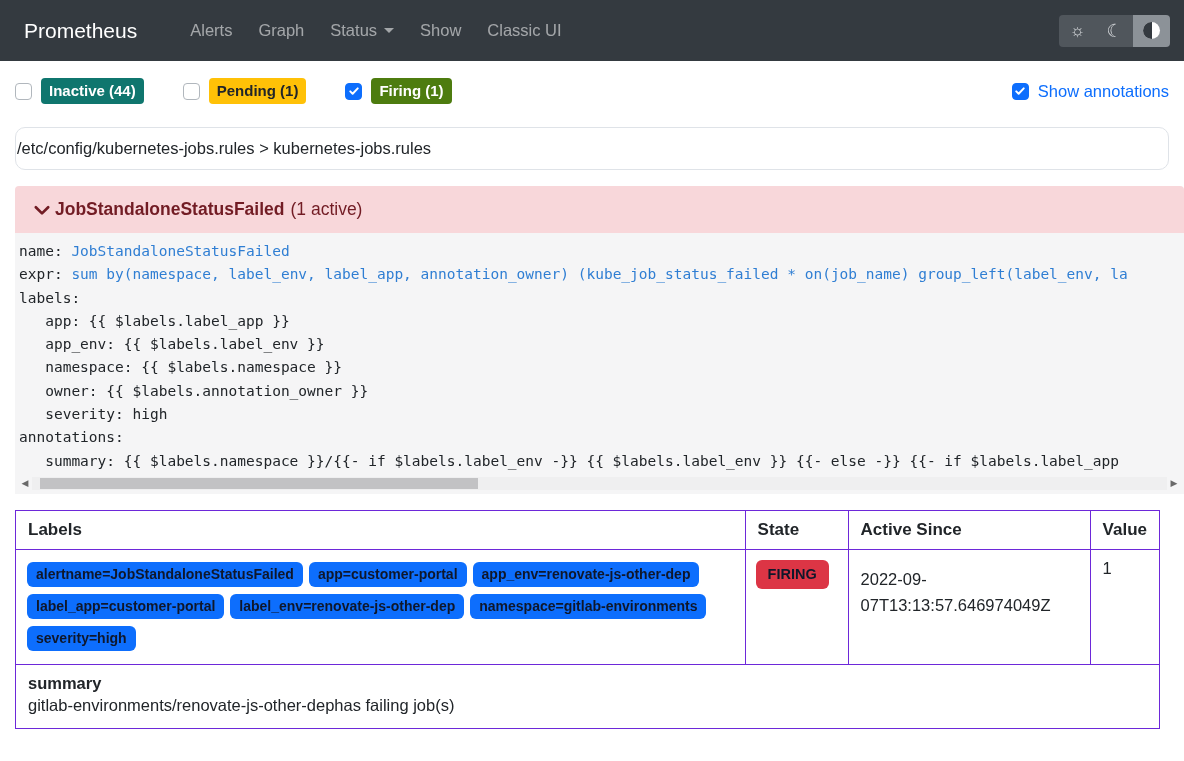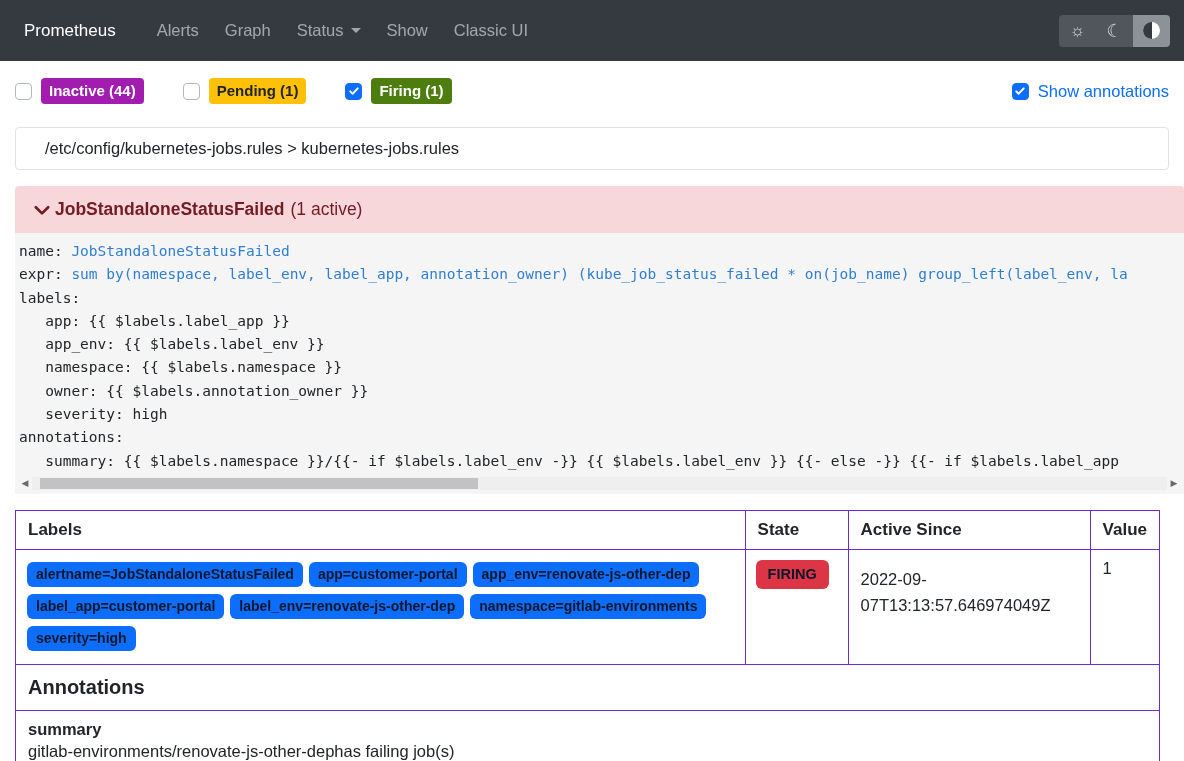--- a/index.html
+++ b/index.html
@@ -7,21 +7,21 @@
   body {
     font-family: "Liberation Sans", "DejaVu Sans", sans-serif;
     background:#fff; color:#212529; font-size:16px;
   }
 
   
   .navbar {
     height:61px; background:#343a40; display:flex; align-items:center;
     padding:0 14px 0 24px;
   }
-  .brand { color:#fff; font-size:17px; margin-right:28px; text-decoration:none; }
+  .brand { color:#fff; font-size:21px; margin-right:40px; text-decoration:none; }
   .nav-link {
     color:rgba(255,255,255,.55); font-size:16.5px; text-decoration:none;
     padding:8px 13px; display:inline-flex; align-items:center;
   }
   .caret-down {
     display:inline-block; margin-left:7px; width:0; height:0;
     border-left:5px solid transparent; border-right:5px solid transparent;
     border-top:5px solid rgba(255,255,255,.55);
   }
   .theme-group { margin-left:auto; display:flex; border-radius:4px; overflow:hidden; }
@@ -46,29 +46,29 @@
   .checkbox {
     width:17px; height:17px; border:1px solid #b1b7bd; border-radius:4px;
     background:#fff; display:inline-flex; align-items:center; justify-content:center;
     flex:0 0 auto;
   }
   .checkbox.checked { background:#0d6efd; border-color:#0d6efd; }
   .badge {
     font-weight:700; font-size:15px; line-height:1; padding:5px 8px 6px;
     border-radius:4px; color:#fff; margin-left:9px; white-space:nowrap;
   }
-  .badge.success { background:#a21caf; }
+  .badge.success { background:#0f766e; }
   .badge.warning { background:#ffc107; color:#212529; }
   .badge.danger  { background:#4d7c0f; }
   .show-annotations { margin-left:auto; margin-right:0; display:flex; align-items:center; cursor:pointer; }
   .show-annotations .lbl { color:#0d6efd; font-size:16.5px; margin-left:9px; }
 
   .rules-card {
-    margin-top:23px; border:1px solid #dfe3e8; border-radius:4px;
-    padding:9px 29px; display:flex; align-items:center; min-height:43px;
+    margin-top:23px; border:1px solid #dfe3e8; border-radius:10px;
+    padding:9px 1px; display:flex; align-items:center; min-height:43px;
     font-size:16.5px;
   }
   .rules-card .badges { margin-left:auto; display:flex; gap:7px; }
   .rules-card .badge { margin-left:0; }
 
   
   .alert-breakout { margin-right:-15px; }
   .alert-header {
     margin-top:16px; background:#f8d7da; color:#721c24;
     border-radius:4px 4px 0 0; padding:11px 18px; min-height:47px;
@@ -221,23 +221,20 @@
         <td class="labels-cell">
           <span class="label-badge">alertname=JobStandaloneStatusFailed</span><span class="label-badge">app=customer-portal</span><span class="label-badge">app_env=renovate-js-other-dep</span><span class="label-badge">label_app=customer-portal</span><span class="label-badge">label_env=renovate-js-other-dep</span><span class="label-badge">namespace=gitlab-environments</span><span class="label-badge">severity=high</span>
         </td>
         <td class="state-cell">
           <span class="firing-badge">FIRING</span>
         </td>
         <td class="since-cell">2022-09-07T13:13:57.646974049Z</td>
         <td class="value-cell">1</td>
       </tr>
       <tr>
-        <td class="annotations-title-cell" colspan="4">Annotations</td>
-      </tr>
-      <tr>
         <td class="annotation-cell" colspan="4">
           <div class="annotation-key">summary</div>
           <div class="annotation-value">gitlab-environments/renovate-js-other-dephas failing job(s)</div>
         </td>
       </tr>
     </tbody>
   </table>
 
 </div>
 

